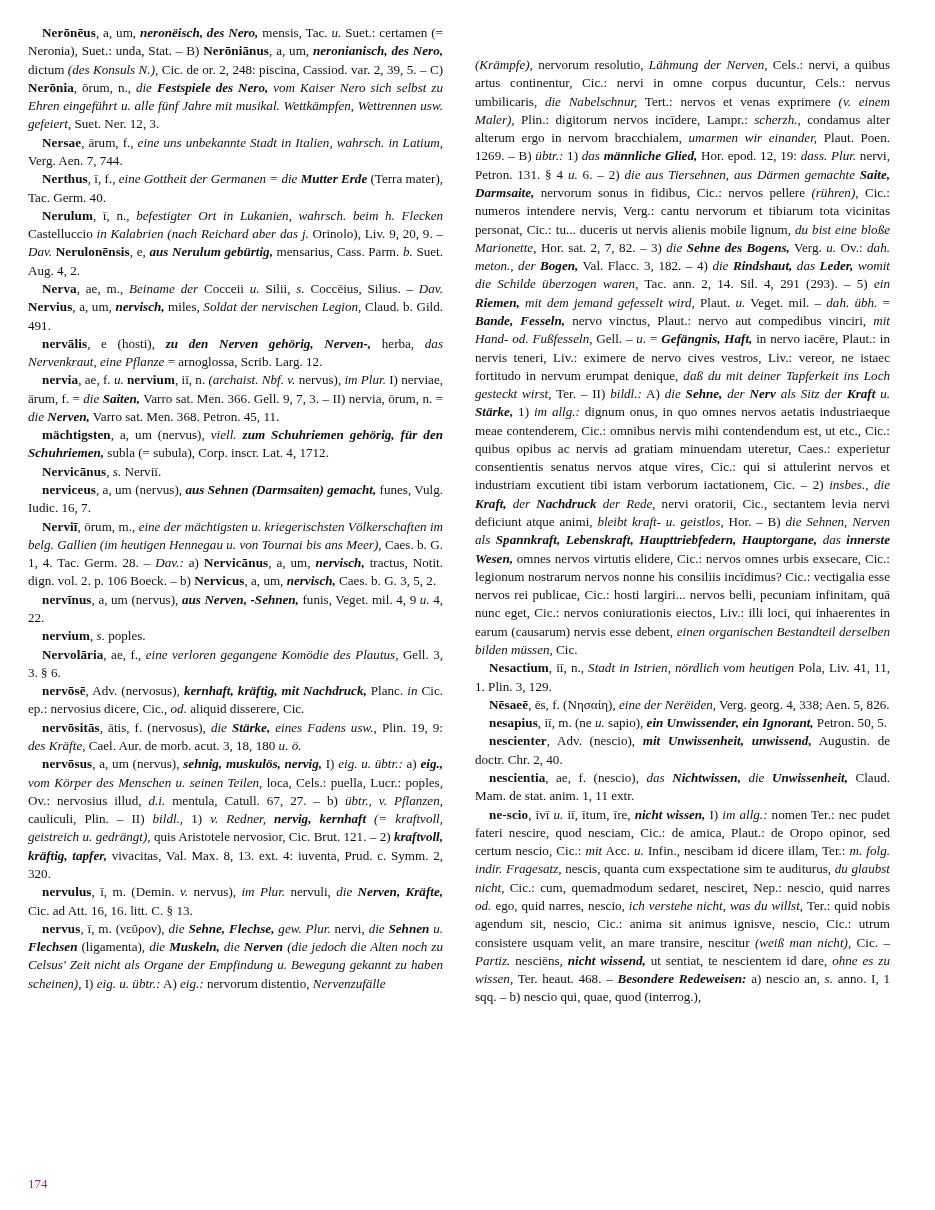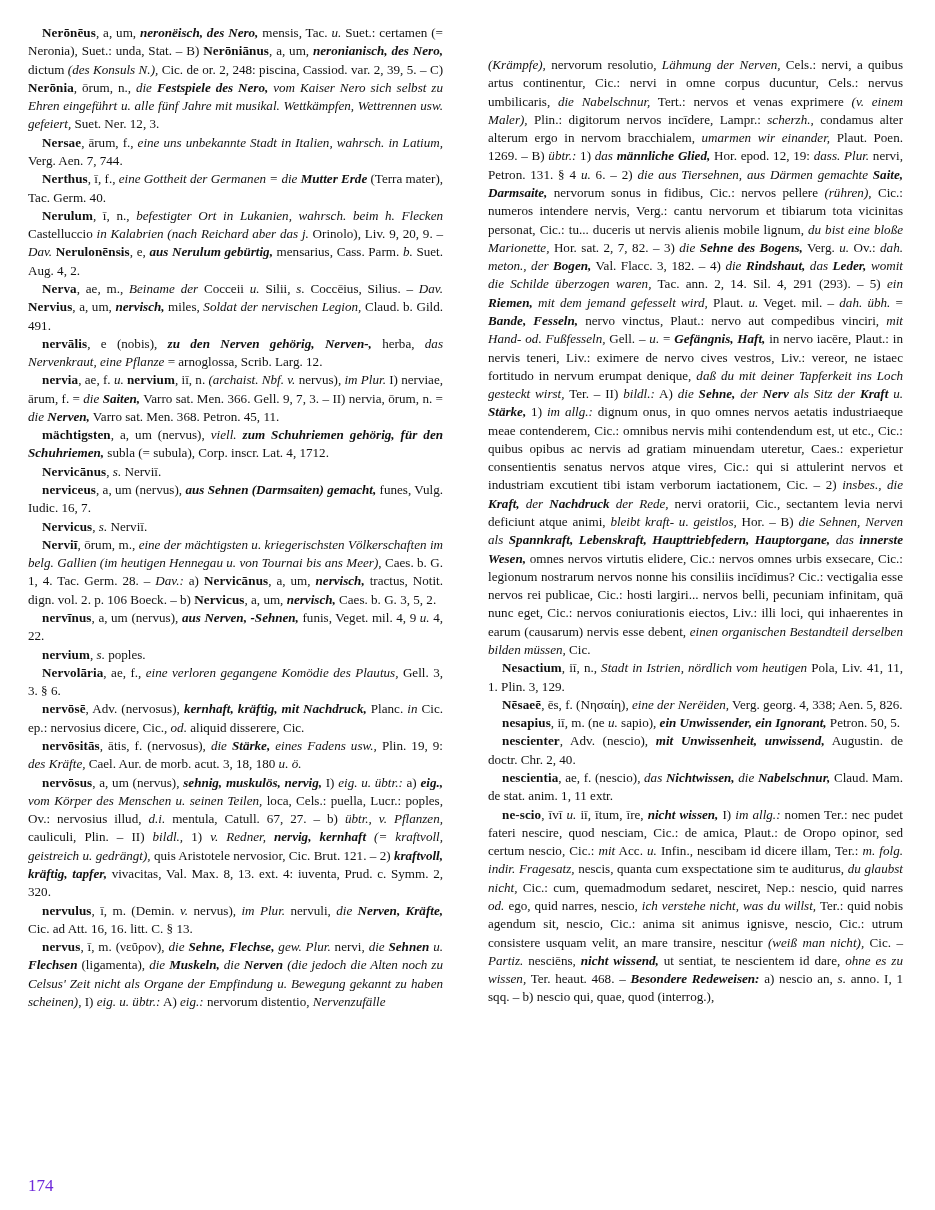--- a/index.html
+++ b/index.html
@@ -21,21 +21,21 @@
     width: 935px;
     height: 1210px;
   }
   .columns {
     position: absolute;
     left: 28px;
     top: 24px;
     width: 880px;
     height: 1140px;
     display: flex;
-    gap: 45px;
+    gap: 32px;
   }
   .col {
     width: 415px;
     font-size: 13.1px;
     line-height: 18.28px;
     text-align: justify;
     text-justify: inter-word;
     hyphens: manual;
   }
   .entry {
@@ -59,60 +59,59 @@
   }
   
   i.it {
     font-style: italic;
     font-weight: normal;
   }
   .pageno {
     position: absolute;
     left: 28px;
     top: 1176px;
-    font-size: 17px;
+    font-size: 13px;
     font-family: "Liberation Serif", "DejaVu Serif", serif;
-    color: #6d28d9;
+    color: #be185d;
   }
   .grk { font-family: Liberation Serif, serif; }
 </style>
 </head>
 <body>
 
 <div class="page">
 
   <div class="columns">
     <div class="col" id="col-left">
         <p class="entry"><b class="hw">Nerōnēus</b><span>, a, um, </span><i class="bi">neronëisch, des Nero,</i><span> mensis, Tac. </span><i class="it">u.</i><span> Suet.: certamen (= Neronia), Suet.: unda, Stat. – B) </span><b class="hw">Nerōniānus</b><span>, a, um, </span><i class="bi">neronianisch, des Nero,</i><span> dictum </span><i class="it">(des Konsuls N.),</i><span> Cic. de or. 2, 248: piscina, Cassiod. var. 2, 39, 5. – C) </span><b class="hw">Nerōnia</b><span>, ōrum, n., </span><i class="it">die </i><i class="bi">Festspiele des Nero,</i><i class="it"> vom Kaiser Nero sich selbst zu Ehren eingeführt u. alle fünf Jahre mit musikal. Wettkämpfen, Wettrennen usw. gefeiert,</i><span> Suet. Ner. 12, 3.</span></p>
         <p class="entry"><b class="hw">Nersae</b><span>, ārum, f., </span><i class="it">eine uns unbekannte Stadt in Italien, wahrsch. in Latium,</i><span> Verg. Aen. 7, 744.</span></p>
         <p class="entry"><b class="hw">Nerthus</b><span>, ī, f., </span><i class="it">eine Gottheit der Germanen = die </i><i class="bi">Mutter Erde</i><span> (Terra mater), Tac. Germ. 40.</span></p>
         <p class="entry"><b class="hw">Nerulum</b><span>, ī, n., </span><i class="it">befestigter Ort in Lukanien, wahrsch. beim h. Flecken</i><span> Castelluccio </span><i class="it">in Kalabrien (nach Reichard aber das j.</i><span> Orinolo), Liv. 9, 20, 9. – </span><i class="it">Dav.</i><span> </span><b class="hw">Nerulonēnsis</b><span>, e, </span><i class="bi">aus Nerulum gebürtig,</i><span> mensarius, Cass. Parm. </span><i class="it">b.</i><span> Suet. Aug. 4, 2.</span></p>
         <p class="entry"><b class="hw">Nerva</b><span>, ae, m., </span><i class="it">Beiname der</i><span> Cocceii </span><i class="it">u.</i><span> Silii, </span><i class="it">s.</i><span> Coccēius, Silius. – </span><i class="it">Dav.</i><span> </span><b class="hw">Nervius</b><span>, a, um, </span><i class="bi">nervisch,</i><span> miles, </span><i class="it">Soldat der nervischen Legion,</i><span> Claud. b. Gild. 491.</span></p>
-        <p class="entry"><b class="hw">nervālis</b><span>, e (nobis), </span><i class="bi">zu den Nerven gehörig, Nerven-,</i><span> herba, </span><i class="it">das Nervenkraut, eine Pflanze</i><span> = arnoglossa, Scrib. Larg. 12.</span></p>
+        <p class="entry"><b class="hw">nervālis</b><span>, e (hosti), </span><i class="bi">zu den Nerven gehörig, Nerven-,</i><span> herba, </span><i class="it">das Nervenkraut, eine Pflanze</i><span> = arnoglossa, Scrib. Larg. 12.</span></p>
         <p class="entry"><b class="hw">nervia</b><span>, ae, f. </span><i class="it">u.</i><span> </span><b class="hw">nervium</b><span>, iī, n. </span><i class="it">(archaist. Nbf. v.</i><span> nervus), </span><i class="it">im Plur.</i><span> I) nerviae, ārum, f. = </span><i class="it">die </i><i class="bi">Saiten,</i><span> Varro sat. Men. 366. Gell. 9, 7, 3. – II) nervia, ōrum, n. = </span><i class="it">die </i><i class="bi">Nerven,</i><span> Varro sat. Men. 368. Petron. 45, 11.</span></p>
         <p class="entry"><b class="hw">mächtigsten</b><span>, a, um (nervus), </span><i class="it">viell.</i><span> </span><i class="bi">zum Schuhriemen gehörig, für den Schuhriemen,</i><span> subla (= subula), Corp. inscr. Lat. 4, 1712.</span></p>
         <p class="entry"><b class="hw">Nervicānus</b><span>, </span><i class="it">s.</i><span> Nerviī.</span></p>
         <p class="entry"><b class="hw">nerviceus</b><span>, a, um (nervus), </span><i class="bi">aus Sehnen (Darmsaiten) gemacht,</i><span> funes, Vulg. Iudic. 16, 7.</span></p>
-        <p class="entry"><b class="hw">Nervicus</b><span>, </span><i class="it">s.</i><span> Nerviī.</span></p>
         <p class="entry"><b class="hw">Nerviī</b><span>, ōrum, m., </span><i class="it">eine der mächtigsten u. kriegerischsten Völkerschaften im belg. Gallien (im heutigen Hennegau u. von Tournai bis ans Meer),</i><span> Caes. b. G. 1, 4. Tac. Germ. 28. – </span><i class="it">Dav.:</i><span> a) </span><b class="hw">Nervicānus</b><span>, a, um, </span><i class="bi">nervisch,</i><span> tractus, Notit. dign. vol. 2. p. 106 Boeck. – b) </span><b class="hw">Nervicus</b><span>, a, um, </span><i class="bi">nervisch,</i><span> Caes. b. G. 3, 5, 2.</span></p>
         <p class="entry"><b class="hw">nervīnus</b><span>, a, um (nervus), </span><i class="bi">aus Nerven, -Sehnen,</i><span> funis, Veget. mil. 4, 9 </span><i class="it">u.</i><span> 4, 22.</span></p>
         <p class="entry"><b class="hw">nervium</b><span>, </span><i class="it">s.</i><span> poples.</span></p>
         <p class="entry"><b class="hw">Nervolāria</b><span>, ae, f., </span><i class="it">eine verloren gegangene Komödie des Plautus,</i><span> Gell. 3, 3. § 6.</span></p>
         <p class="entry"><b class="hw">nervōsē</b><span>, Adv. (nervosus), </span><i class="bi">kernhaft, kräftig, mit Nachdruck,</i><span> Planc. </span><i class="it">in</i><span> Cic. ep.: nervosius dicere, Cic., </span><i class="it">od.</i><span> aliquid disserere, Cic.</span></p>
         <p class="entry"><b class="hw">nervōsitās</b><span>, ātis, f. (nervosus), </span><i class="it">die </i><i class="bi">Stärke,</i><i class="it"> eines Fadens usw.,</i><span> Plin. 19, 9: </span><i class="it">des Kräfte,</i><span> Cael. Aur. de morb. acut. 3, 18, 180 </span><i class="it">u. ö.</i></p>
         <p class="entry"><b class="hw">nervōsus</b><span>, a, um (nervus), </span><i class="bi">sehnig, muskulös, nervig,</i><span> I) </span><i class="it">eig. u. übtr.:</i><span> a) </span><i class="bi">eig.,</i><i class="it"> vom Körper des Menschen u. seinen Teilen,</i><span> loca, Cels.: puella, Lucr.: poples, Ov.: nervosius illud, </span><i class="it">d.i.</i><span> mentula, Catull. 67, 27. – b) </span><i class="it">übtr., v. Pflanzen,</i><span> cauliculi, Plin. – II) </span><i class="it">bildl.,</i><span> 1) </span><i class="it">v. Redner, </i><i class="bi">nervig, kernhaft</i><i class="it"> (= kraftvoll, geistreich u. gedrängt),</i><span> quis Aristotele nervosior, Cic. Brut. 121. – 2) </span><i class="bi">kraftvoll, kräftig, tapfer,</i><span> vivacitas, Val. Max. 8, 13. ext. 4: iuventa, Prud. c. Symm. 2, 320.</span></p>
         <p class="entry"><b class="hw">nervulus</b><span>, ī, m. (Demin. </span><i class="it">v.</i><span> nervus), </span><i class="it">im Plur.</i><span> nervuli, </span><i class="it">die </i><i class="bi">Nerven, Kräfte,</i><span> Cic. ad Att. 16, 16. litt. C. § 13.</span></p>
         <p class="entry"><b class="hw">nervus</b><span>, ī, m. (</span><span class="grk">νεῦρον</span><span>), </span><i class="it">die </i><i class="bi">Sehne, Flechse,</i><i class="it"> gew. Plur.</i><span> nervi, </span><i class="it">die </i><i class="bi">Sehnen</i><i class="it"> u. </i><i class="bi">Flechsen</i><span> (ligamenta), </span><i class="it">die </i><i class="bi">Muskeln,</i><i class="it"> die </i><i class="bi">Nerven</i><i class="it"> (die jedoch die Alten noch zu Celsus' Zeit nicht als Organe der Empfindung u. Bewegung gekannt zu haben scheinen),</i><span> I) </span><i class="it">eig. u. übtr.:</i><span> A) </span><i class="it">eig.:</i><span> nervorum distentio, </span><i class="it">Nervenzufälle</i></p>
       </div>
     <div class="col" id="col-right">
         <p class="entry cont"><i class="it">(Krämpfe),</i><span> nervorum resolutio, </span><i class="it">Lähmung der Nerven,</i><span> Cels.: nervi, a quibus artus continentur, Cic.: nervi in omne corpus ducuntur, Cels.: nervus umbilicaris, </span><i class="it">die Nabelschnur,</i><span> Tert.: nervos et venas exprimere </span><i class="it">(v. einem Maler),</i><span> Plin.: digitorum nervos incīdere, Lampr.: </span><i class="it">scherzh.,</i><span> condamus alter alterum ergo in nervom bracchialem, </span><i class="it">umarmen wir einander,</i><span> Plaut. Poen. 1269. – B) </span><i class="it">übtr.:</i><span> 1) </span><i class="it">das </i><i class="bi">männliche Glied,</i><span> Hor. epod. 12, 19: </span><i class="it">dass. Plur.</i><span> nervi, Petron. 131. § 4 </span><i class="it">u.</i><span> 6. – 2) </span><i class="it">die aus Tiersehnen, aus Därmen gemachte </i><i class="bi">Saite, Darmsaite,</i><span> nervorum sonus in fidibus, Cic.: nervos pellere </span><i class="it">(rühren),</i><span> Cic.: numeros intendere nervis, Verg.: cantu nervorum et tibiarum tota vicinitas personat, Cic.: tu... duceris ut nervis alienis mobile lignum, </span><i class="it">du bist eine bloße Marionette,</i><span> Hor. sat. 2, 7, 82. – 3) </span><i class="it">die </i><i class="bi">Sehne des Bogens,</i><span> Verg. </span><i class="it">u.</i><span> Ov.: </span><i class="it">dah. meton., der </i><i class="bi">Bogen,</i><span> Val. Flacc. 3, 182. – 4) </span><i class="it">die </i><i class="bi">Rindshaut,</i><i class="it"> das </i><i class="bi">Leder,</i><i class="it"> womit die Schilde überzogen waren,</i><span> Tac. ann. 2, 14. Sil. 4, 291 (293). – 5) </span><i class="it">ein </i><i class="bi">Riemen,</i><i class="it"> mit dem jemand gefesselt wird,</i><span> Plaut. </span><i class="it">u.</i><span> Veget. mil. – </span><i class="it">dah. übh.</i><span> = </span><i class="bi">Bande, Fesseln,</i><span> nervo vinctus, Plaut.: nervo aut compedibus vinciri, </span><i class="it">mit Hand- od. Fußfesseln,</i><span> Gell. – </span><i class="it">u.</i><span> = </span><i class="bi">Gefängnis, Haft,</i><span> in nervo iacēre, Plaut.: in nervis teneri, Liv.: eximere de nervo cives vestros, Liv.: vereor, ne istaec fortitudo in nervum erumpat denique, </span><i class="it">daß du mit deiner Tapferkeit ins Loch gesteckt wirst,</i><span> Ter. – II) </span><i class="it">bildl.:</i><span> A) </span><i class="it">die </i><i class="bi">Sehne,</i><i class="it"> der </i><i class="bi">Nerv</i><i class="it"> als Sitz der </i><i class="bi">Kraft</i><i class="it"> u. </i><i class="bi">Stärke,</i><span> 1) </span><i class="it">im allg.:</i><span> dignum onus, in quo omnes nervos aetatis industriaeque meae contenderem, Cic.: omnibus nervis mihi contendendum est, ut etc., Cic.: quibus opibus ac nervis ad gratiam minuendam uteretur, Caes.: experietur consentientis senatus nervos atque vires, Cic.: qui si attulerint nervos et industriam excutient tibi istam verborum iactationem, Cic. – 2) </span><i class="it">insbes., die </i><i class="bi">Kraft,</i><i class="it"> der </i><i class="bi">Nachdruck</i><i class="it"> der Rede,</i><span> nervi oratorii, Cic., sectantem levia nervi deficiunt atque animi, </span><i class="it">bleibt kraft- u. geistlos,</i><span> Hor. – B) </span><i class="it">die Sehnen, Nerven als </i><i class="bi">Spannkraft, Lebenskraft, Haupttriebfedern, Hauptorgane,</i><i class="it"> das </i><i class="bi">innerste Wesen,</i><span> omnes nervos virtutis elidere, Cic.: nervos omnes urbis exsecare, Cic.: legionum nostrarum nervos nonne his consiliis incīdimus? Cic.: vectigalia esse nervos rei publicae, Cic.: hosti largiri... nervos belli, pecuniam infinitam, quā nunc eget, Cic.: nervos coniurationis eiectos, Liv.: illi loci, qui inhaerentes in earum (causarum) nervis esse debent, </span><i class="it">einen organischen Bestandteil derselben bilden müssen,</i><span> Cic.</span></p>
         <p class="entry"><b class="hw">Nesactium</b><span>, iī, n., </span><i class="it">Stadt in Istrien, nördlich vom heutigen</i><span> Pola, Liv. 41, 11, 1. Plin. 3, 129.</span></p>
         <p class="entry"><b class="hw">Nēsaeē</b><span>, ēs, f. (</span><span class="grk">Νησαίη</span><span>), </span><i class="it">eine der Nerëiden,</i><span> Verg. georg. 4, 338; Aen. 5, 826.</span></p>
         <p class="entry"><b class="hw">nesapius</b><span>, iī, m. (ne </span><i class="it">u.</i><span> sapio), </span><i class="bi">ein Unwissender, ein Ignorant,</i><span> Petron. 50, 5.</span></p>
         <p class="entry"><b class="hw">nescienter</b><span>, Adv. (nescio), </span><i class="bi">mit Unwissenheit, unwissend,</i><span> Augustin. de doctr. Chr. 2, 40.</span></p>
-        <p class="entry"><b class="hw">nescientia</b><span>, ae, f. (nescio), </span><i class="it">das </i><i class="bi">Nichtwissen,</i><i class="it"> die </i><i class="bi">Nabelschnur,</i><span> Claud. Mam. de stat. anim. 1, 11 extr.</span></p>
+        <p class="entry"><b class="hw">nescientia</b><span>, ae, f. (nescio), </span><i class="it">das </i><i class="bi">Nichtwissen,</i><i class="it"> die </i><i class="bi">Unwissenheit,</i><span> Claud. Mam. de stat. anim. 1, 11 extr.</span></p>
         <p class="entry"><b class="hw">ne-scio</b><span>, īvī </span><i class="it">u.</i><span> iī, ītum, īre, </span><i class="bi">nicht wissen,</i><span> I) </span><i class="it">im allg.:</i><span> nomen Ter.: nec pudet fateri nescire, quod nesciam, Cic.: de amica, Plaut.: de Oropo opinor, sed certum nescio, Cic.: </span><i class="it">mit</i><span> Acc. </span><i class="it">u.</i><span> Infin., nescibam id dicere illam, Ter.: </span><i class="it">m. folg. indir. Fragesatz,</i><span> nescis, quanta cum exspectatione sim te auditurus, </span><i class="it">du glaubst nicht,</i><span> Cic.: cum, quemadmodum sedaret, nesciret, Nep.: nescio, quid narres </span><i class="it">od.</i><span> ego, quid narres, nescio, </span><i class="it">ich verstehe nicht, was du willst,</i><span> Ter.: quid nobis agendum sit, nescio, Cic.: anima sit animus ignisve, nescio, Cic.: utrum consistere usquam velit, an mare transire, nescitur </span><i class="it">(weiß man nicht),</i><span> Cic. – </span><i class="it">Partiz.</i><span> nesciēns, </span><i class="bi">nicht wissend,</i><span> ut sentiat, te nescientem id dare, </span><i class="it">ohne es zu wissen,</i><span> Ter. heaut. 468. – </span><i class="bi">Besondere Redeweisen:</i><span> a) nescio an, </span><i class="it">s.</i><span> anno. I, 1 sqq. – b) nescio qui, quae, quod (interrog.),</span></p>
       </div>
   </div>
 
   <div class="pageno">174</div>
 
 </div>
 
 </body></html>

